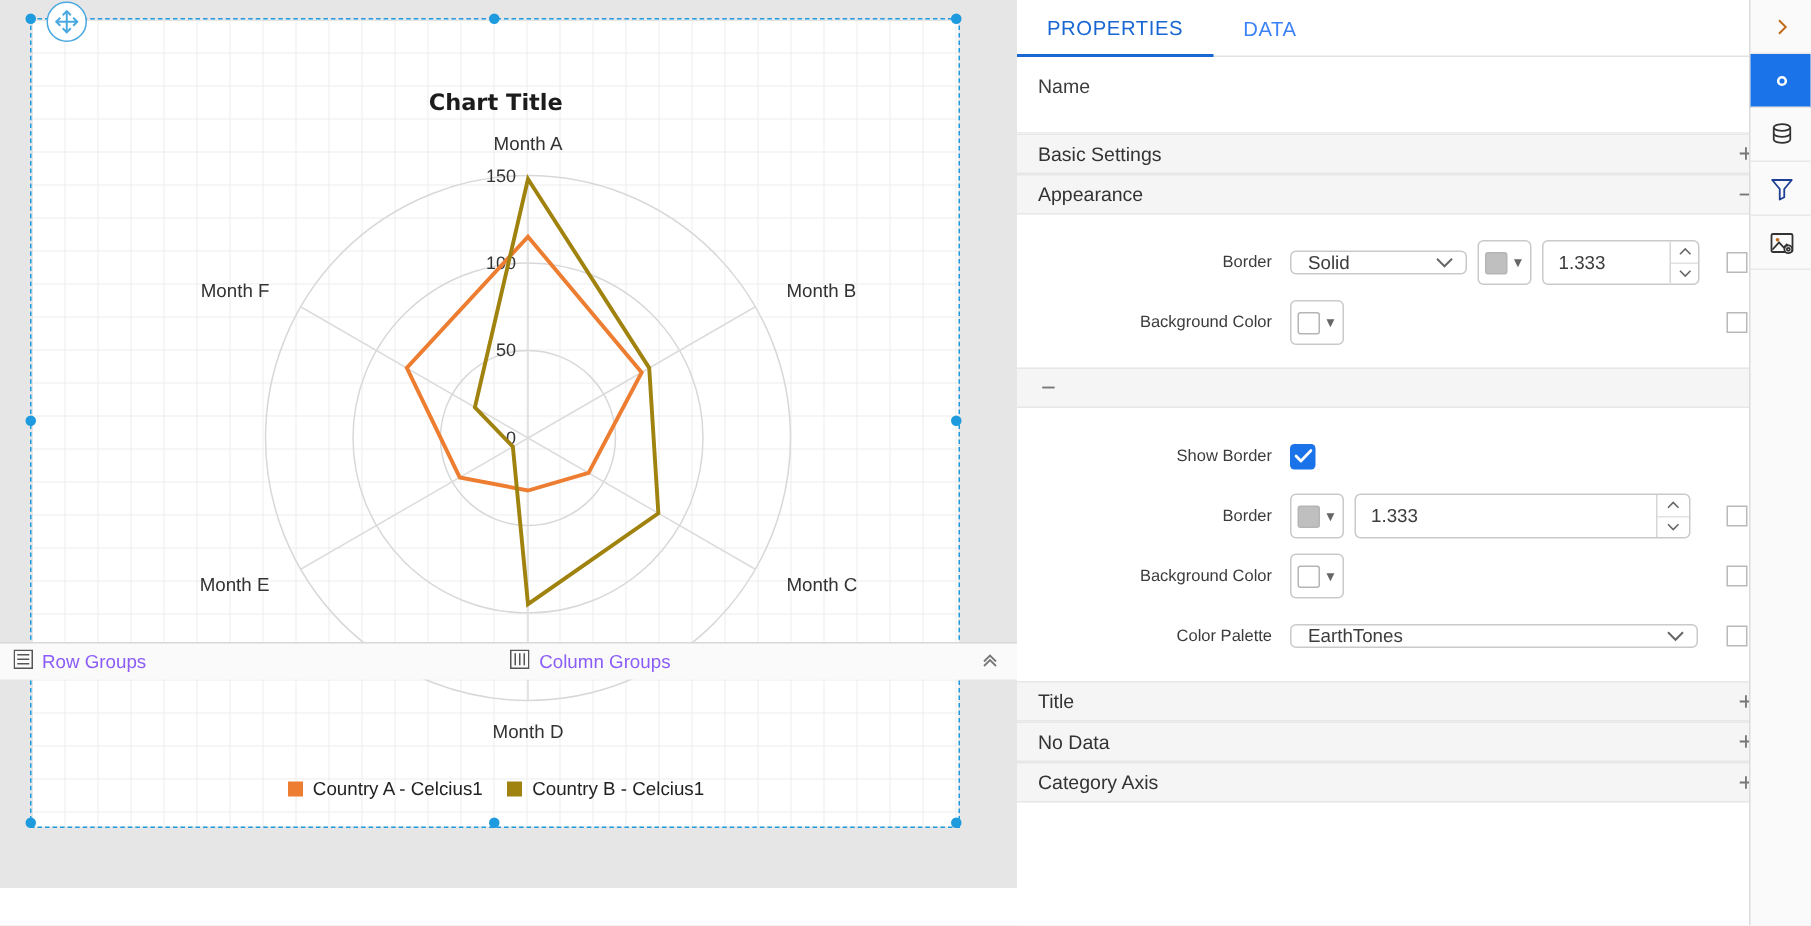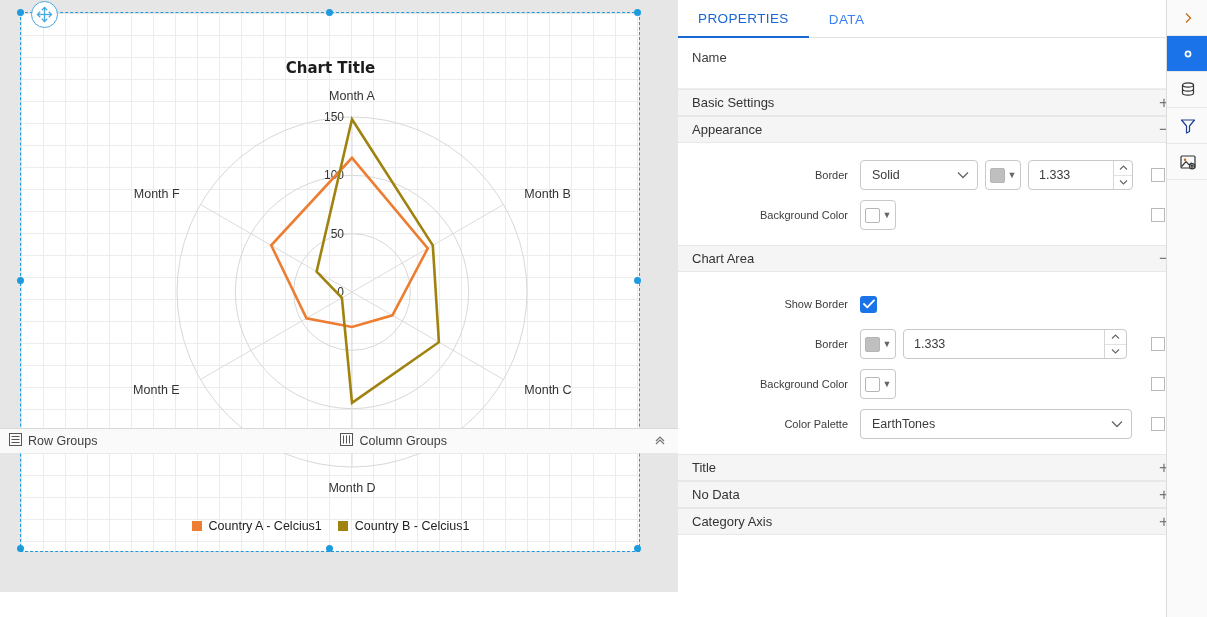--- a/index.html
+++ b/index.html
@@ -37,21 +37,21 @@
     position:absolute; left:31px; top:1px; width:27px; height:27px;
     border-radius:50%; background:#ffffff; border:1.5px solid #4aa8e0;
     display:flex; align-items:center; justify-content:center;
   }
   .move-handle svg { display:block; }
 
   
   .statusbar {
     position:absolute; left:0; bottom:0; width:678px; height:25px;
     background:#fafafa; border-top:1px solid #d8d8d8;
-    display:flex; align-items:center; font-size:12.5px; color:#404040;
+    display:flex; align-items:center; font-size:12.5px; color:#8b5cf6;
   }
   .sb-item { display:flex; align-items:center; gap:6px; }
   .sb-rowgroups { margin-left:9px; }
   .sb-colgroups { margin-left:243px; }
   .sb-collapse { margin-left:auto; margin-right:11px; color:#777; font-size:13px; line-height:1; }
 
   
   .chart-wrap { position:absolute; left:0; top:0; width:617px; height:537px; }
   .chart-title {
     position:absolute; width:100%; top:45px; text-align:center;
@@ -89,21 +89,21 @@
   }
   .section-head .sh-title { flex:1; }
   .section-head .sh-toggle { font-size:17px; color:#777; line-height:1; width:14px; text-align:center; }
 
   .section-body { padding:12px 14px 10px 14px; }
   .row { display:flex; align-items:center; min-height:40px; }
   .row-label { width:168px; text-align:right; padding-right:12px; font-size:11px; color:#3c3c3c; }
   .ctrls { flex:1; display:flex; align-items:center; gap:7px; }
 
   .sel {
-    height:30px; border:1px solid #c9c9c9; border-radius:4px; background:#fff;
+    height:16px; border:1px solid #c9c9c9; border-radius:4px; background:#fff;
     display:flex; align-items:center; padding:0 8px 0 11px; font-size:12.5px; color:#3c3c3c;
     cursor:pointer; position:relative;
   }
   .sel .caret { margin-left:auto; padding-left:10px; color:#666; }
 
   .colorbtn {
     height:30px; width:36px; border:1px solid #c9c9c9; border-radius:4px; background:#fff;
     display:flex; align-items:center; justify-content:center; gap:3px; cursor:pointer;
   }
   .swatch { width:15px; height:15px; border:1px solid #b5b5b5; border-radius:2px; }
@@ -311,21 +311,20 @@
           <div class="colorbtn">
             <span class="swatch" id="app-bg-swatch" style="background: rgb(255, 255, 255);"></span>
             <span class="mini-caret">▼</span>
           </div>
           <div class="expr-box"></div>
         </div>
       </div>
     </div>
 
     <div class="section-head">
-      <span class="sh-title">Chart Area</span>
       <span class="sh-toggle">−</span>
     </div>
     <div class="section-body">
       <div class="row">
         <div class="row-label">Show Border</div>
         <div class="ctrls">
           <div class="cb">
             <svg width="12" height="10" viewBox="0 0 12 10">
                 <polyline points="1,5 4.3,8.3 11,1.4" fill="none" stroke="#fff" stroke-width="1.9" stroke-linecap="round" stroke-linejoin="round"></polyline>
               </svg>

